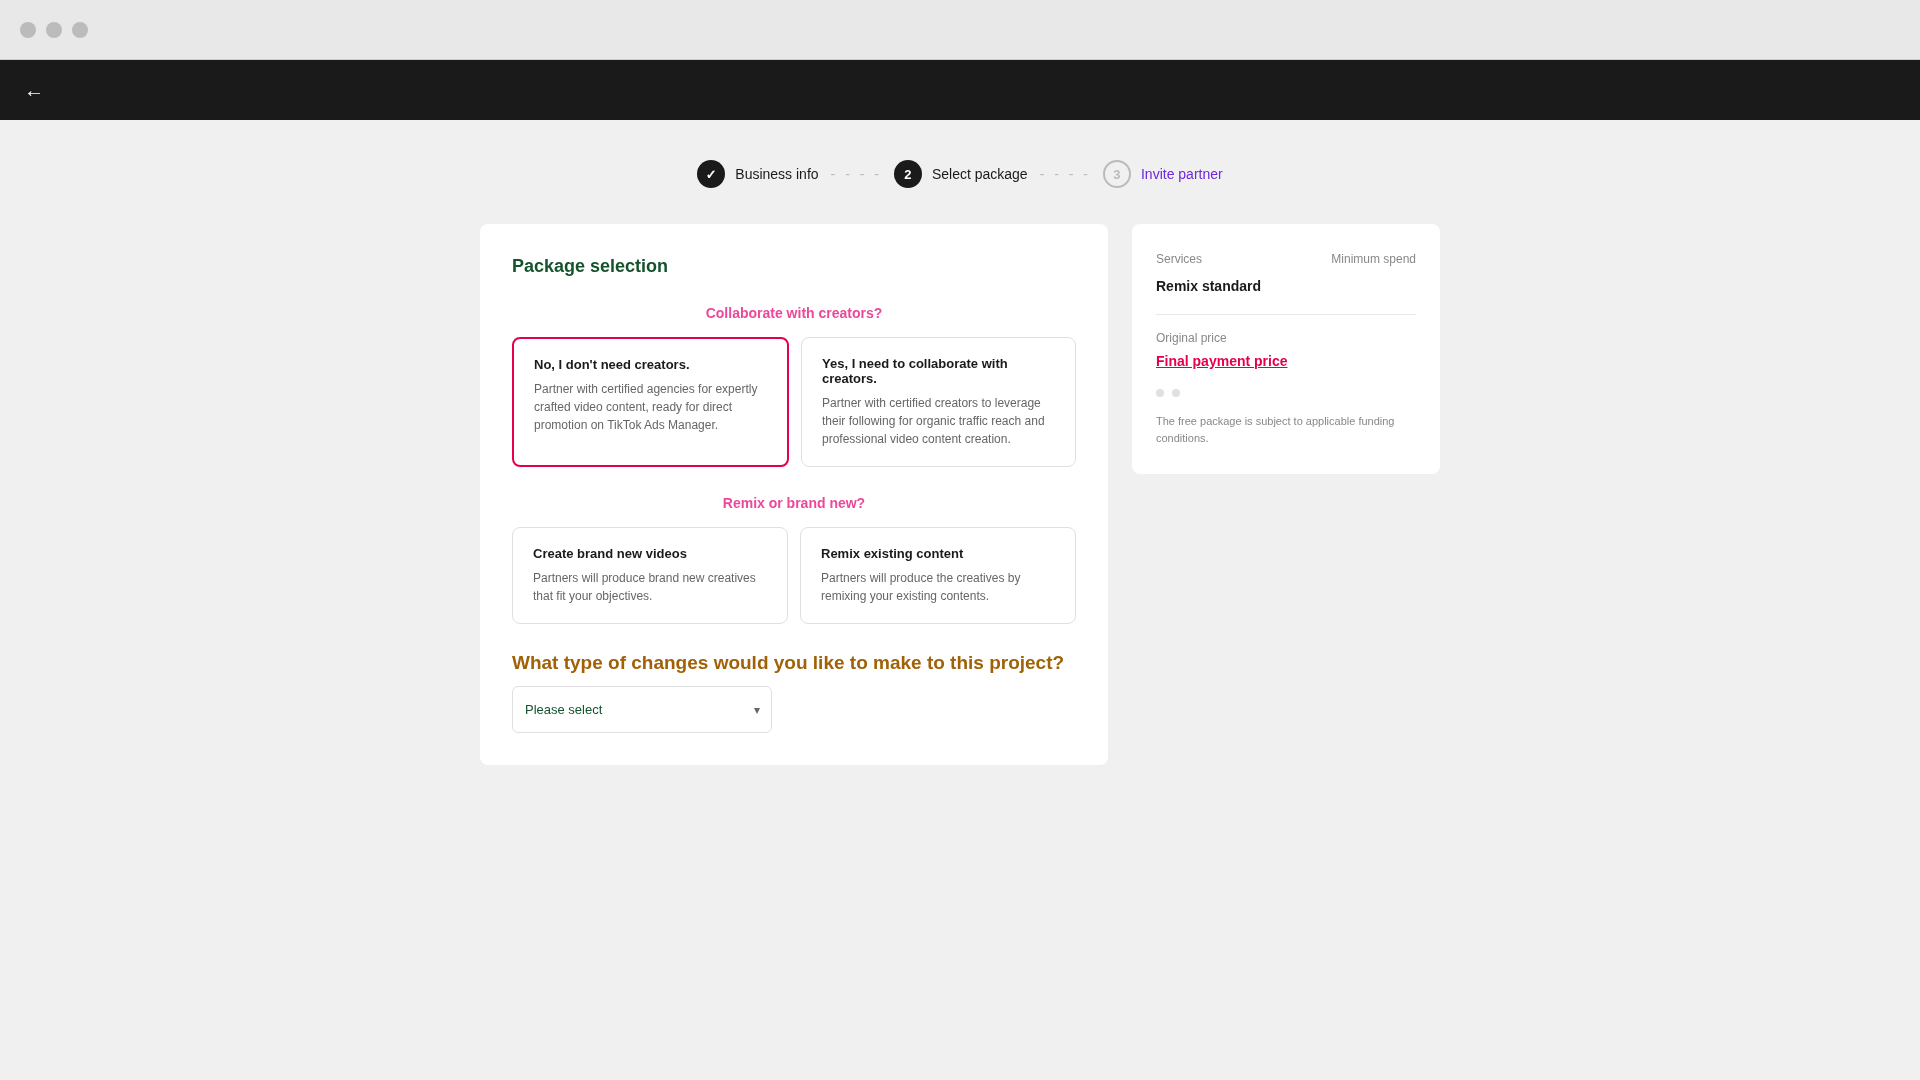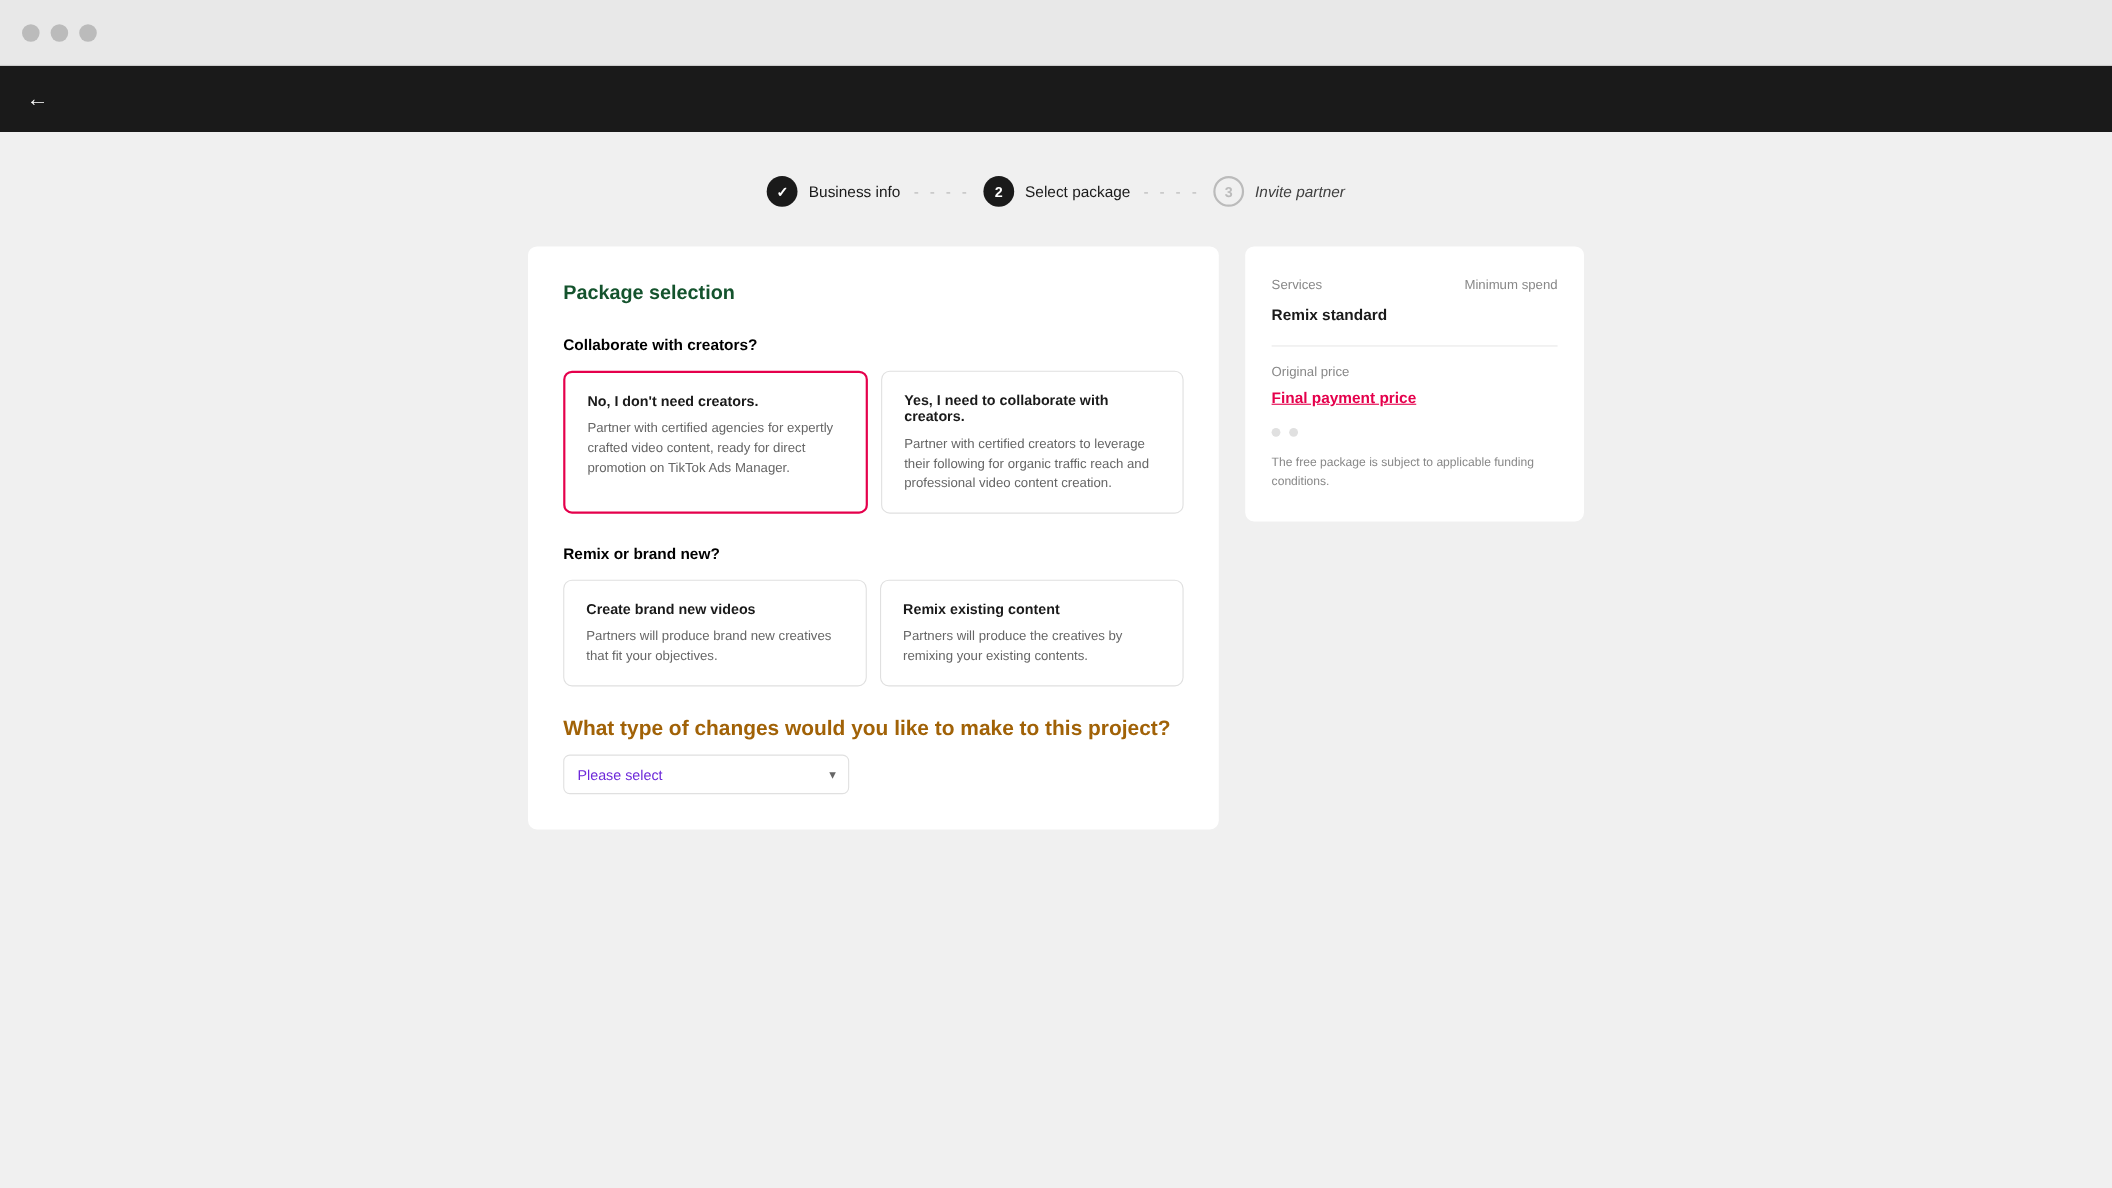--- a/index.html
+++ b/index.html
@@ -89,22 +89,21 @@
     .step-circle.inactive {
       background: transparent;
       border: 2px solid #bbb;
       color: #bbb;
     }
     .step-label {
       font-size: 14px;
       color: #1a1a1a;
     }
     .step-label.inactive {
-      color: #404040;
-      font-style: italic;
+      color: #6d28d9;
     }
     .step-dots {
       color: #bbb;
       margin: 0 12px;
       letter-spacing: 3px;
       font-size: 14px;
     }
 
     
     .content-layout {
@@ -125,22 +124,23 @@
       font-size: 18px;
       font-weight: 600;
       color: #14532d;
       margin-bottom: 28px;
     }
 
     
     .section-title {
       font-size: 14px;
       font-weight: 600;
-      color: #000000;
+      color: #ec4899;
       margin-bottom: 16px;
+      text-align: center;
     }
 
     
     .options-row {
       display: flex;
       gap: 12px;
       margin-bottom: 28px;
     }
     .option-card {
       flex: 1;
@@ -172,26 +172,26 @@
       font-weight: 600;
       color: #a16207;
       margin-bottom: 12px;
     }
     .dropdown-wrapper {
       position: relative;
       width: 260px;
     }
     .dropdown-wrapper select {
       width: 100%;
-      height: 36px;
+      height: 47px;
       border: 1.5px solid #e0e0e0;
       border-radius: 6px;
       padding: 0 12px;
       font-size: 13px;
-      color: #6d28d9;
+      color: #14532d;
       background: #fff;
       cursor: pointer;
       appearance: none;
       -webkit-appearance: none;
     }
     .dropdown-chevron {
       position: absolute;
       right: 12px;
       top: 50%;
       transform: translateY(-50%);

